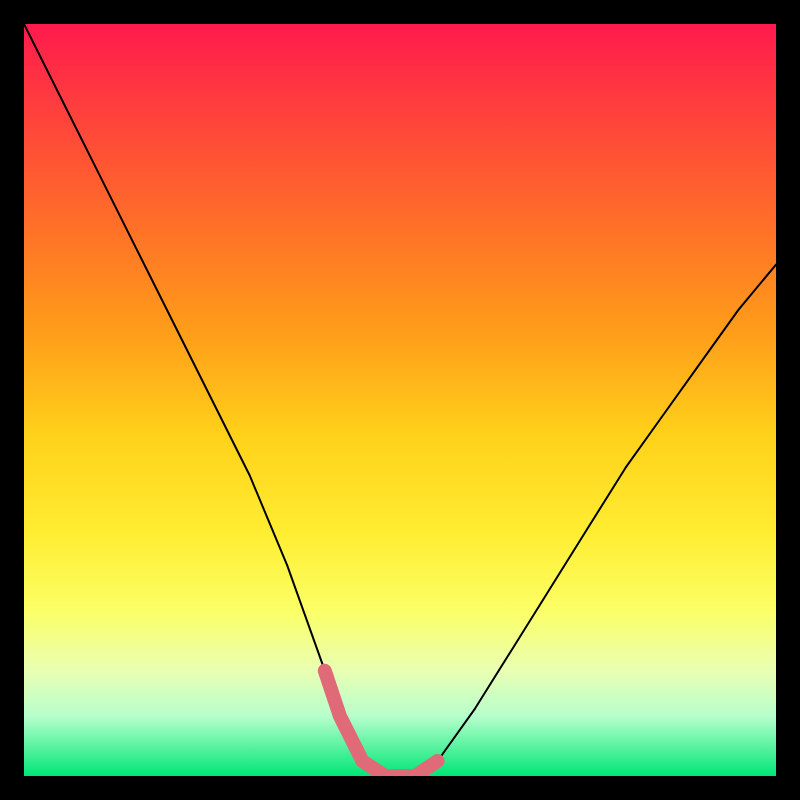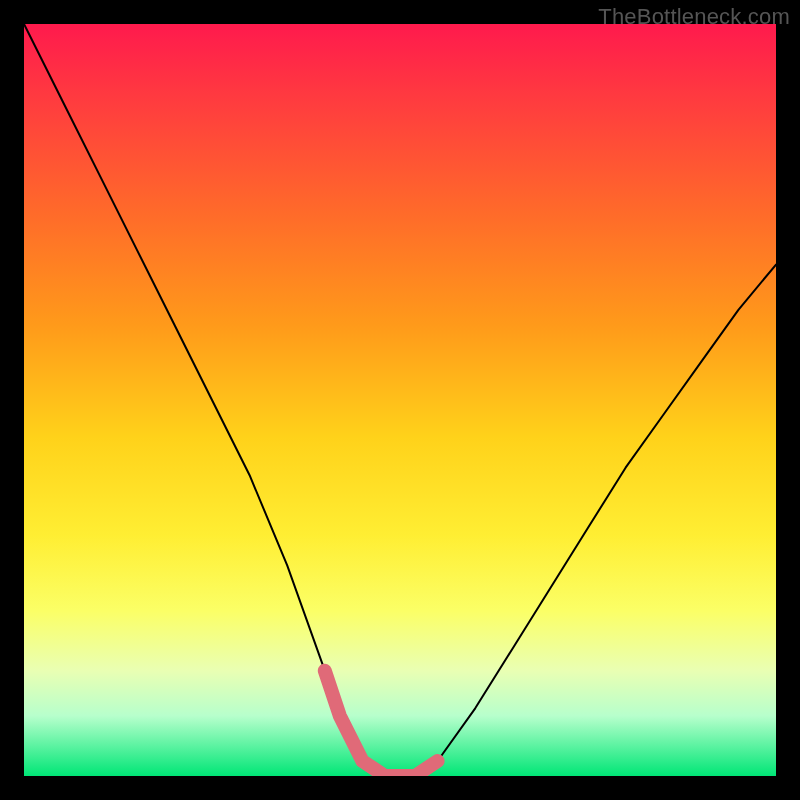--- a/index.html
+++ b/index.html
@@ -58,14 +58,13 @@
 </head>
 <body>
 
 <div class="frame">
   <div class="plot">
     <svg class="curve" viewBox="0 0 752 752" preserveAspectRatio="none">
       <path d="M0.0 0.0 L37.6 75.2 L75.2 150.4 L112.8 225.6 L150.4 300.8 L188.0 376.0 L225.6 451.2 L263.2 541.4 L300.8 646.7 L315.8 691.8 L338.4 737.0 L361.0 752.0 L376.0 752.0 L391.0 752.0 L413.6 737.0 L451.2 684.3 L488.8 624.2 L526.4 564.0 L564.0 503.8 L601.6 443.7 L639.2 391.0 L676.8 338.4 L714.4 285.8 L752.0 240.6" fill="none" stroke="#000000" stroke-width="2" stroke-linecap="round" stroke-linejoin="round" id="mainPath"></path>
       <path d="M300.8 646.7 L315.8 691.8 L338.4 737.0 L361.0 752.0 L376.0 752.0 L391.0 752.0 L413.6 737.0" fill="none" stroke="#e06a78" stroke-width="14" stroke-linecap="round" stroke-linejoin="round" id="hiPath"></path>
     </svg>
   </div>
-  <div class="watermark">TheBottleneck.com</div>
 </div>
 
 </body></html>

